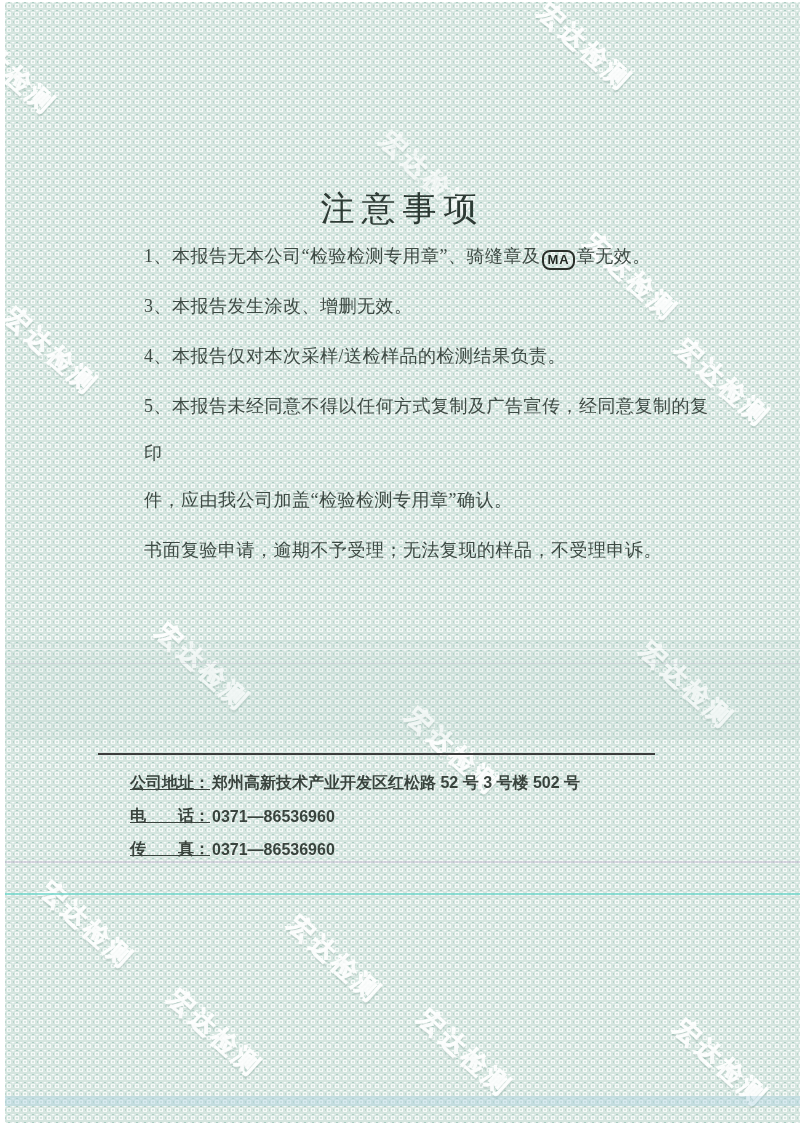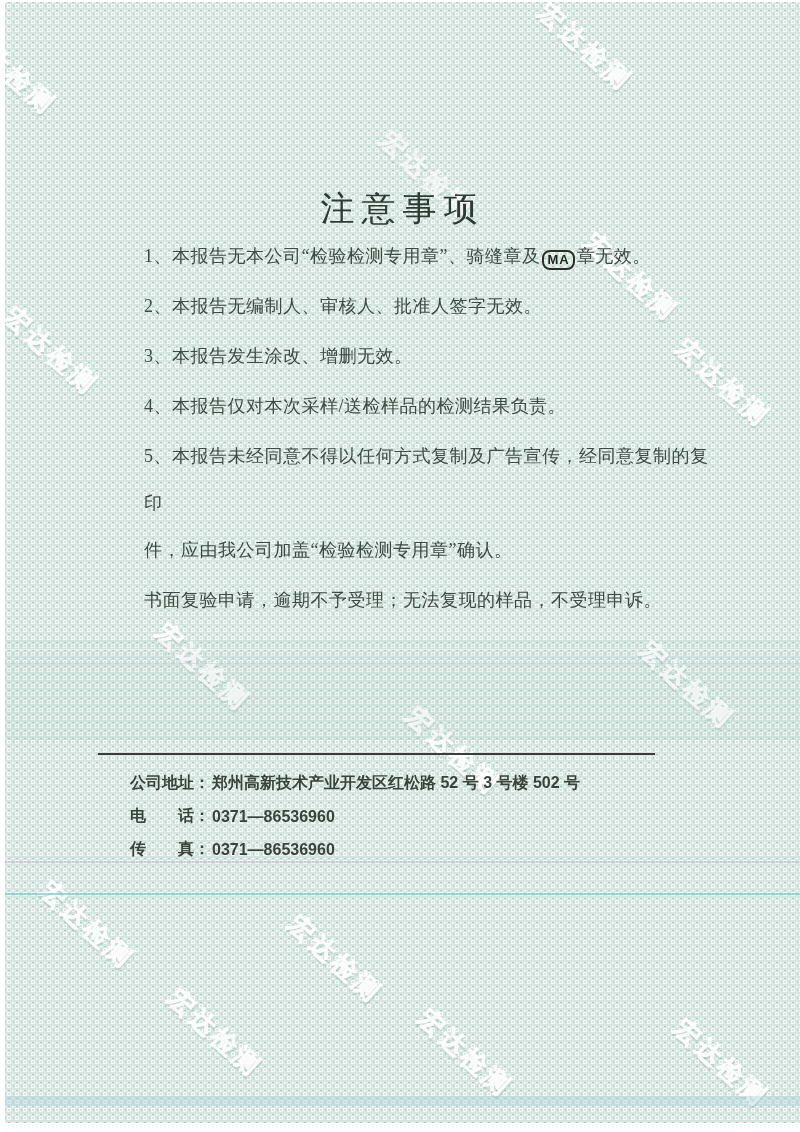--- a/index.html
+++ b/index.html
@@ -91,21 +91,21 @@
     font-family: "Liberation Sans", "DejaVu Sans", sans-serif;
     font-size: 16px;
     font-weight: bold;
     color: #39433d;
   }
   .footer-row {
     height: 33px;
     display: flex;
     align-items: center;
   }
-  .footer-label { white-space: pre; }
+  .footer-label { white-space: pre; text-decoration: underline; }
   .footer-value { margin-left: 2px; white-space: pre; }
   
   .scan-line { position: absolute; left: 0; right: 0; pointer-events: none; }
   .scan-line.l1 { top: 647px; height: 1px; background: rgba(255,255,255,0.55); }
   .scan-line.l2 { top: 661px; height: 1px; background: rgba(186,180,198,0.35); }
   .scan-line.l3 { top: 859px; height: 2px; background: rgba(193,180,206,0.45); }
   .scan-line.l4 { top: 891px; height: 2px; background: rgba(110,214,202,0.75); }
   .scan-band.b1 { position:absolute; left:0; right:0; top: 638px; height: 100px; background: rgba(158,195,186,0.10); pointer-events:none; }
   .scan-band.b2 { position:absolute; left:0; right:0; top: 1094px; height: 10px; background: rgba(168,208,224,0.38); pointer-events:none; }
 </style>
@@ -136,23 +136,20 @@
   <div class="scan-line l3"></div>
   <div class="scan-line l4"></div>
 
   <div class="page-title">注意事项</div>
 
   <div class="notes">
     <div class="note-item">
       <span class="note-line"><span>1、本报告无本公司“检验检测专用章”、骑缝章及</span><span class="cma-logo">MA</span><span>章无效。</span></span>
     </div>
     <div class="note-item">
-      <span class="note-line">2、本报告无编制人、审核人、批准人签字无效。</span>
-    </div>
-    <div class="note-item">
       <span class="note-line">3、本报告发生涂改、增删无效。</span>
     </div>
     <div class="note-item">
       <span class="note-line">4、本报告仅对本次采样/送检样品的检测结果负责。</span>
     </div>
     <div class="note-item">
       <span class="note-line">5、本报告未经同意不得以任何方式复制及广告宣传，经同意复制的复印</span>
       <span class="note-line">件，应由我公司加盖“检验检测专用章”确认。</span>
     </div>
     <div class="note-item">

